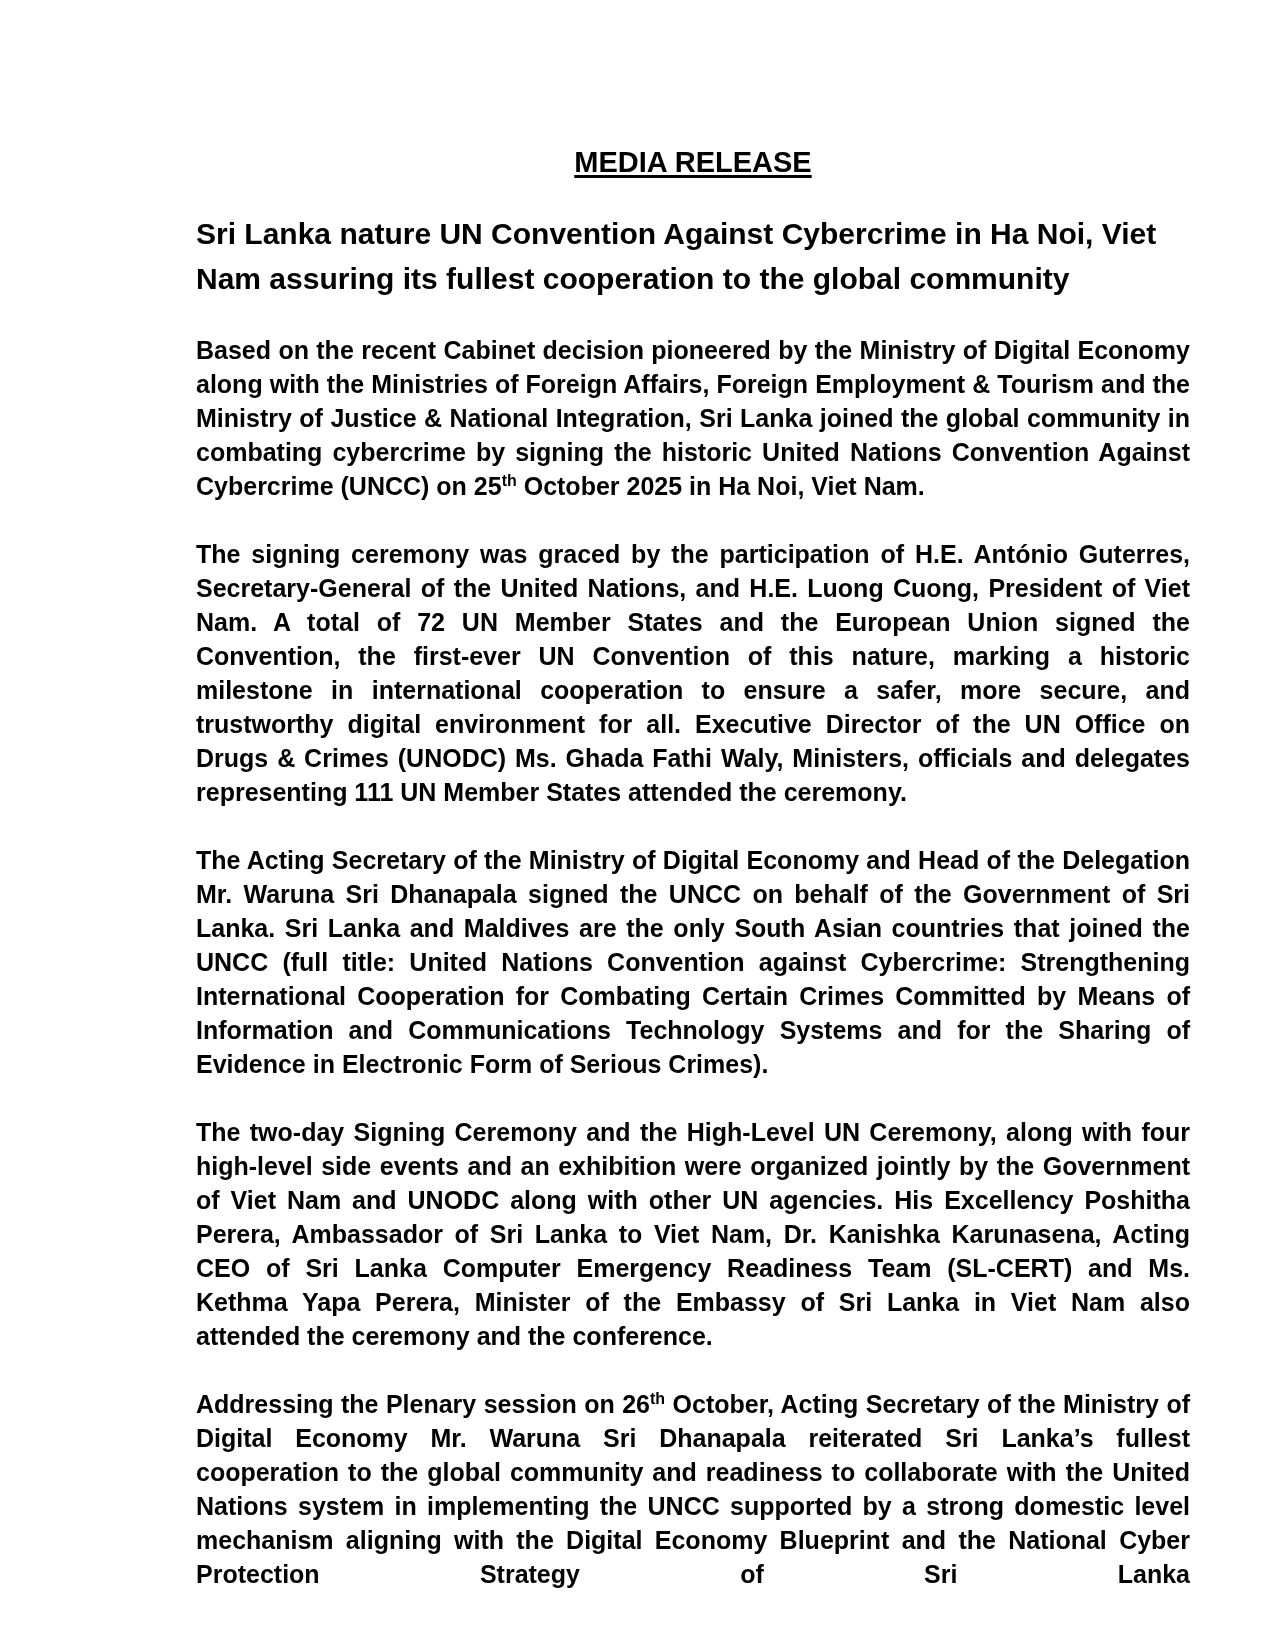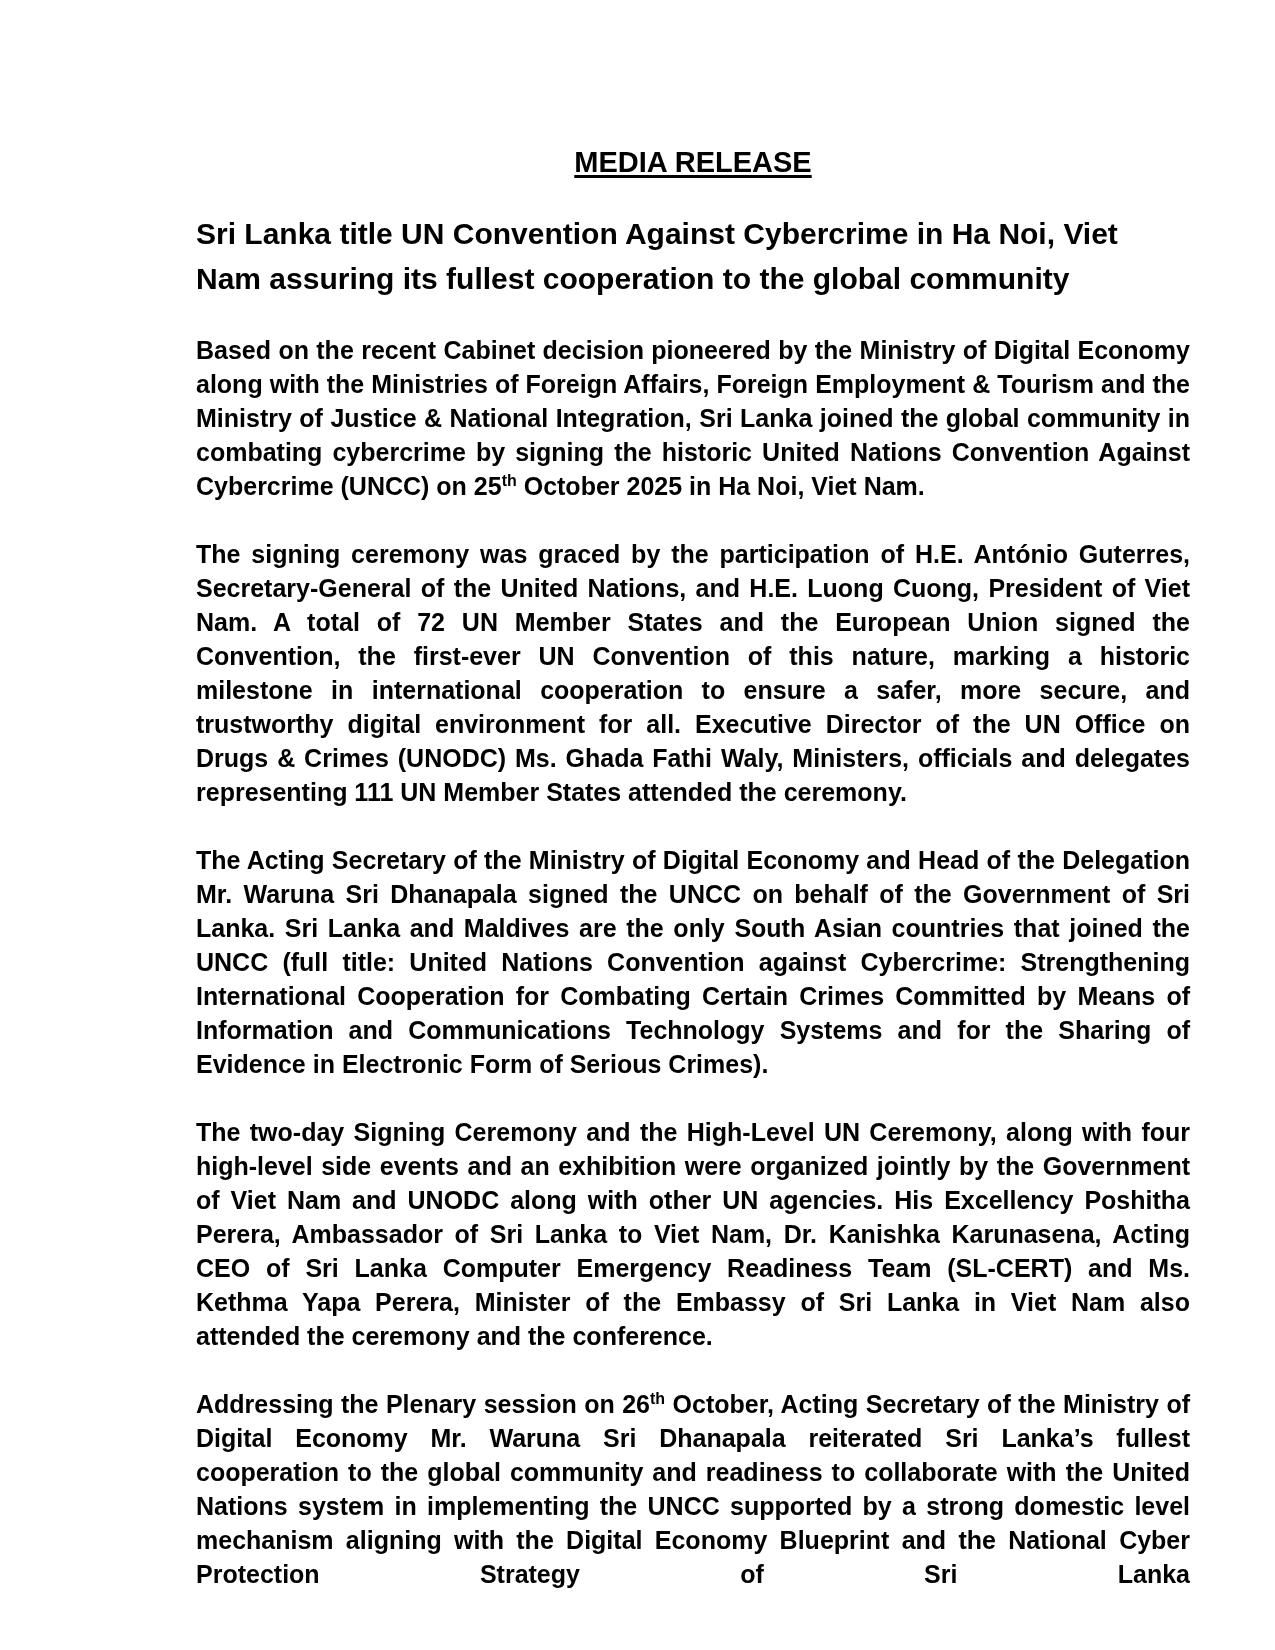--- a/index.html
+++ b/index.html
@@ -71,21 +71,21 @@
   }
 </style>
 </head>
 <body>
 
 <div class="page">
   <div class="content">
     <div class="kicker">
       <span class="underlined">MEDIA RELEASE</span>
     </div>
-    <div class="headline">Sri Lanka title UN Convention Against Cybercrime in Ha Noi, Viet Nam assuring its fullest cooperation to the global community</div>
+    <div class="headline">Sri Lanka nature UN Convention Against Cybercrime in Ha Noi, Viet Nam assuring its fullest cooperation to the global community</div>
     <div class="paragraphs">
         <p class="para"><span>Based on the recent Cabinet decision pioneered by the Ministry of Digital Economy along with the Ministries of Foreign Affairs, Foreign Employment &amp; Tourism and the Ministry of Justice &amp; National Integration, Sri Lanka joined the global community in combating cybercrime by signing the historic United Nations Convention Against Cybercrime (UNCC) on 25</span><sup>th</sup><span> October 2025 in Ha Noi, Viet Nam.</span></p>
         <p class="para"><span>The signing ceremony was graced by the participation of H.E. António Guterres, Secretary-General of the United Nations, and H.E. Luong Cuong, President of Viet Nam. A total of 72 UN Member States and the European Union signed the Convention, the first-ever UN Convention of this nature, marking a historic milestone in international cooperation to ensure a safer, more secure, and trustworthy digital environment for all. Executive Director of the UN Office on Drugs &amp; Crimes (UNODC) Ms. Ghada Fathi Waly, Ministers, officials and delegates representing 111 UN Member States attended the ceremony.</span></p>
         <p class="para"><span>The Acting Secretary of the Ministry of Digital Economy and Head of the Delegation Mr. Waruna Sri Dhanapala signed the UNCC on behalf of the Government of Sri Lanka. Sri Lanka and Maldives are the only South Asian countries that joined the UNCC (full title: United Nations Convention against Cybercrime: Strengthening International Cooperation for Combating Certain Crimes Committed by Means of Information and Communications Technology Systems and for the Sharing of Evidence in Electronic Form of Serious Crimes).</span></p>
         <p class="para"><span>The two-day Signing Ceremony and the High-Level UN Ceremony, along with four high-level side events and an exhibition were organized jointly by the Government of Viet Nam and UNODC along with other UN agencies. His Excellency Poshitha Perera, Ambassador of Sri Lanka to Viet Nam, Dr. Kanishka Karunasena, Acting CEO of Sri Lanka Computer Emergency Readiness Team (SL-CERT) and Ms. Kethma Yapa Perera, Minister of the Embassy of Sri Lanka in Viet Nam also attended the ceremony and the conference.</span></p>
         <p class="para justify-last"><span>Addressing the Plenary session on 26</span><sup>th</sup><span> October, Acting Secretary of the Ministry of Digital Economy Mr. Waruna Sri Dhanapala reiterated Sri Lanka’s fullest cooperation to the global community and readiness to collaborate  with the United Nations system in implementing the UNCC supported by a strong domestic level mechanism aligning with the Digital Economy Blueprint and the National Cyber Protection Strategy of Sri Lanka</span></p>
       </div>
   </div>
 </div>
 

